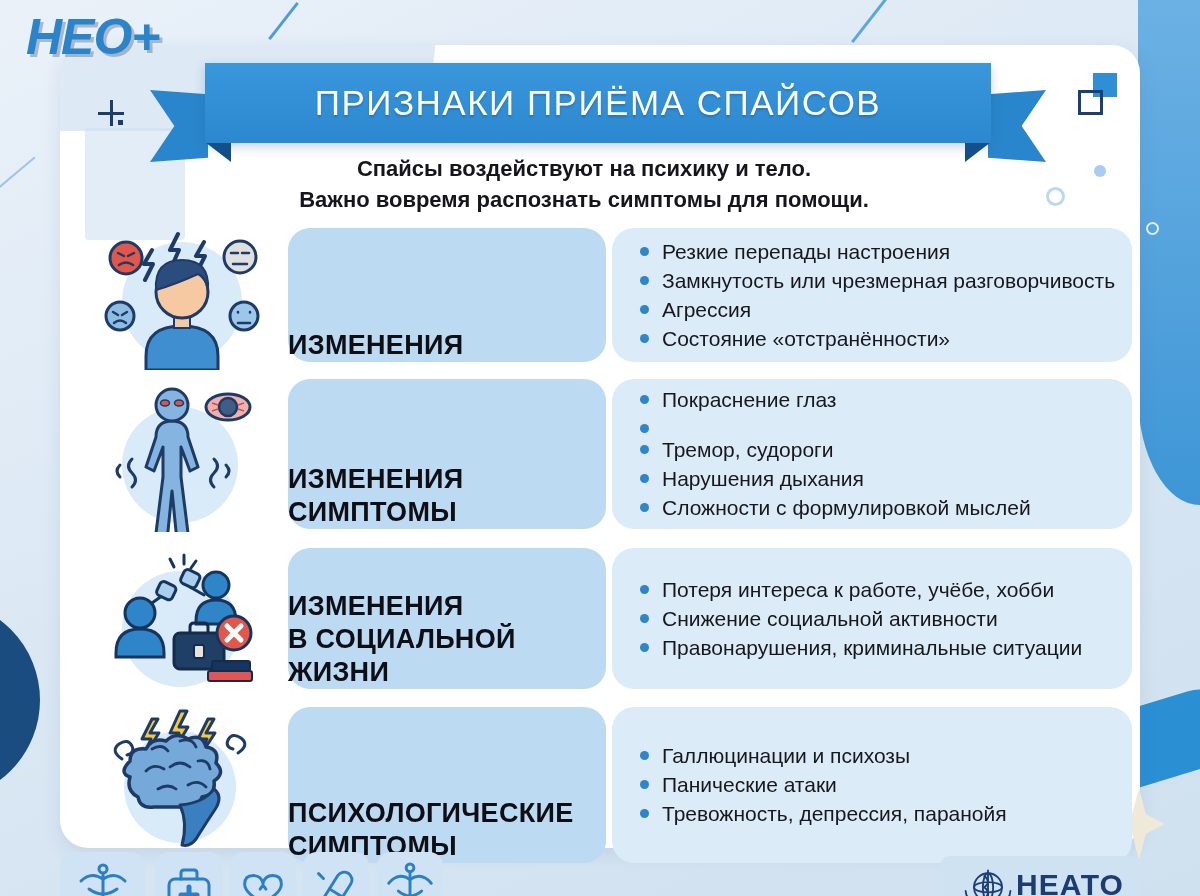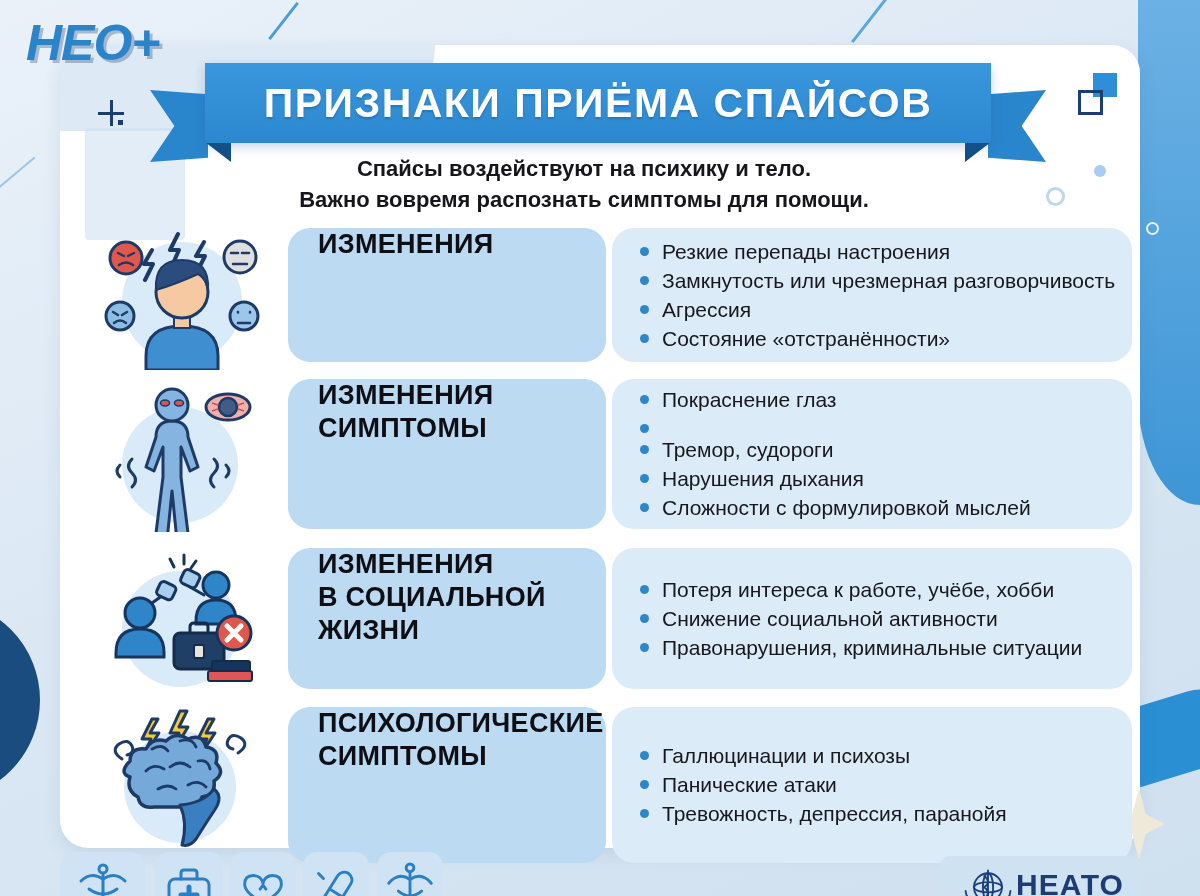--- a/index.html
+++ b/index.html
@@ -33,47 +33,47 @@
   .crosshair { position:absolute; left:98px; top:100px; width:26px; height:26px; z-index:4; }
   .crosshair .v { position:absolute; left:12px; top:0; width:3px; height:26px; background:#1a3f6e; }
   .crosshair .h { position:absolute; left:0; top:12px; width:26px; height:3px; background:#1a3f6e; }
   .crosshair .dotsq { position:absolute; left:20px; top:20px; width:5px; height:5px; background:#1a3f6e; }
   .square-filled { position:absolute; left:1093px; top:73px; width:24px; height:24px; background:#2f8ed5; z-index:4; }
   .square-outline { position:absolute; left:1078px; top:90px; width:25px; height:25px; border:3px solid #1b3f72; z-index:4; }
   .dot-blue { position:absolute; left:1094px; top:165px; width:12px; height:12px; border-radius:50%; background:#a9cdf0; z-index:4; }
   .circle-outline { position:absolute; left:1046px; top:187px; width:19px; height:19px; border:3px solid #bcd8ef; border-radius:50%; z-index:4; }
   .circle-outline-white { position:absolute; left:1146px; top:222px; width:13px; height:13px; border:2px solid rgba(255,255,255,.85); border-radius:50%; z-index:4; }
   
-  .logo { position:absolute; left:26px; top:14px; z-index:5;
+  .logo { position:absolute; left:26px; top:8px; z-index:5;
     font-size:50px; font-weight:bold; font-style:italic; letter-spacing:-1px;
     color:#2b83c9; text-shadow:3px 3px 0 rgba(20,60,110,.30); }
   
   .banner-main { position:absolute; left:205px; top:63px; width:786px; height:80px; z-index:6;
     background:linear-gradient(180deg,#3b97dc,#2b87cf);
     display:flex; align-items:center; justify-content:center;
     box-shadow:0 4px 10px rgba(30,90,150,.25); }
-  .banner-title { font-size:41px; font-weight:bold; color:#ffffff; letter-spacing:1.5px;
+  .banner-title { font-size:35px; font-weight:normal; color:#ffffff; letter-spacing:1.5px;
     text-shadow:0 2px 2px rgba(10,50,90,.25); white-space:nowrap; }
   .tail-left { position:absolute; left:150px; top:90px; width:58px; height:72px; z-index:5;
     background:#2a86cc; clip-path:polygon(0 0,100% 6%,100% 94%,0 100%,42% 50%); }
   .tail-right { position:absolute; left:988px; top:90px; width:58px; height:72px; z-index:5;
     background:#2a86cc; clip-path:polygon(0 6%,100% 0,58% 50%,100% 100%,0 94%); }
   .fold-left { position:absolute; left:205px; top:142px; width:26px; height:20px; z-index:5;
     background:#134f88; clip-path:polygon(0 0,100% 0,100% 100%); }
   .fold-right { position:absolute; left:965px; top:142px; width:26px; height:20px; z-index:5;
     background:#134f88; clip-path:polygon(0 0,100% 0,0 100%); }
   
   .intro { position:absolute; left:214px; top:153px; width:740px; z-index:6;
     text-align:center; font-size:22px; font-weight:bold; color:#15151b; line-height:1.42; }
   
   .icon-wrap { position:absolute; left:100px; width:160px; z-index:6;
     display:flex; align-items:center; justify-content:center; }
   .head-box { position:absolute; left:288px; width:318px; z-index:6;
     background:#bcdaf2; border-radius:22px; display:flex; flex-direction:column;
-    justify-content:flex-start; padding-left:30px; }
+    justify-content:flex-end; }
   .head-box .h-line { font-size:27px; font-weight:bold; color:#0e0e14; line-height:1.22; letter-spacing:.3px; }
   .list-box { position:absolute; left:612px; width:520px; z-index:6;
     background:#dcebf8; border-radius:22px; display:flex; flex-direction:column;
     justify-content:center; padding:10px 14px 10px 28px; }
   .list-box ul { list-style:none; }
   .list-box li { display:flex; align-items:flex-start; gap:13px;
     font-size:21px; color:#17171c; margin:3.5px 0; line-height:1.22; }
   .list-box .dot { width:9px; height:9px; border-radius:50%; background:#2e86c8; margin-top:8px; flex:none; }
   .row1-y { top:228px; height:134px; }
   .row2-y { top:379px; height:150px; }

